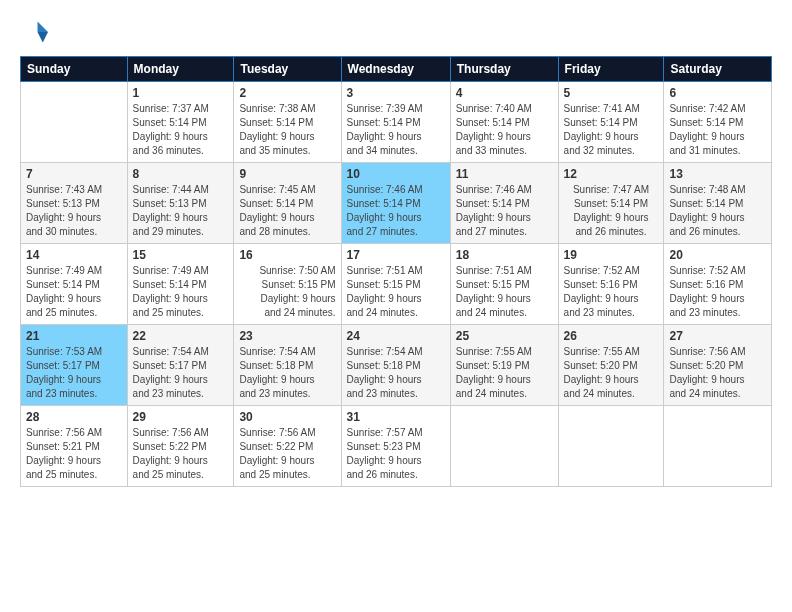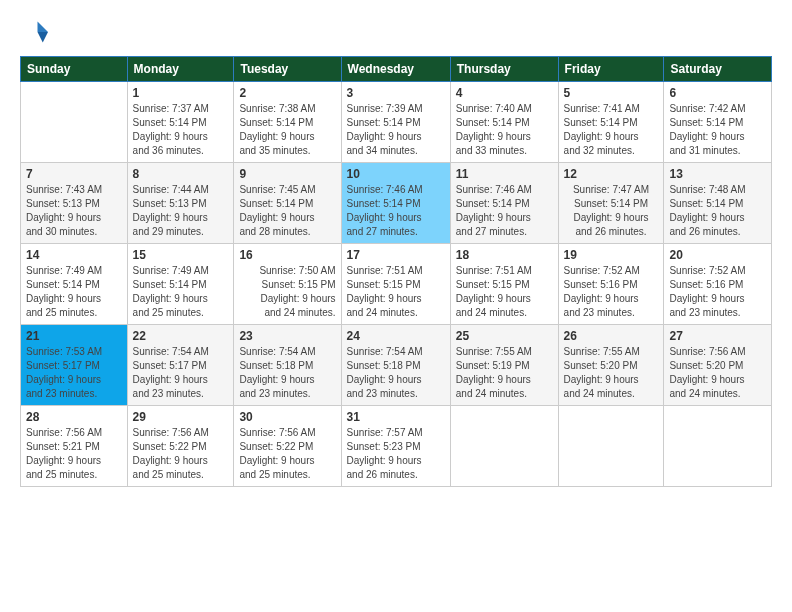--- a/index.html
+++ b/index.html
@@ -53,21 +53,21 @@
       font-size: 14px;
       color: #555;
       text-align: right;
     }
     .calendar-table {
       width: 100%;
       border-collapse: collapse;
       font-size: 11px;
     }
     .calendar-table th {
-      background: #14532d;
+      background: #0f172a;
       color: #fff;
       padding: 5px 6px;
       font-size: 12px;
       font-weight: bold;
       text-align: left;
       border: 1px solid #2d7bbf;
       margin-left: 32px;
     }
     .calendar-table td {
       vertical-align: top;
@@ -271,21 +271,21 @@
           </td>
           <td>
             <span class="day-num">20</span>
             <div class="day-info" style="white-space: pre-line;">Sunrise: 7:52 AM
 Sunset: 5:16 PM
 Daylight: 9 hours
 and 23 minutes.</div>
           </td>
         </tr>
         <tr>
-          <td style="background: #0ea5e9; margin-top: 36px;">
+          <td style="background: #7dd3fc; margin-top: 36px;">
             <span class="day-num">21</span>
             <div class="day-info" style="white-space: pre-line;">Sunrise: 7:53 AM
 Sunset: 5:17 PM
 Daylight: 9 hours
 and 23 minutes.</div>
           </td>
           <td style="background: rgb(245, 245, 245);">
             <span class="day-num">22</span>
             <div class="day-info" style="white-space: pre-line;">Sunrise: 7:54 AM
 Sunset: 5:17 PM

